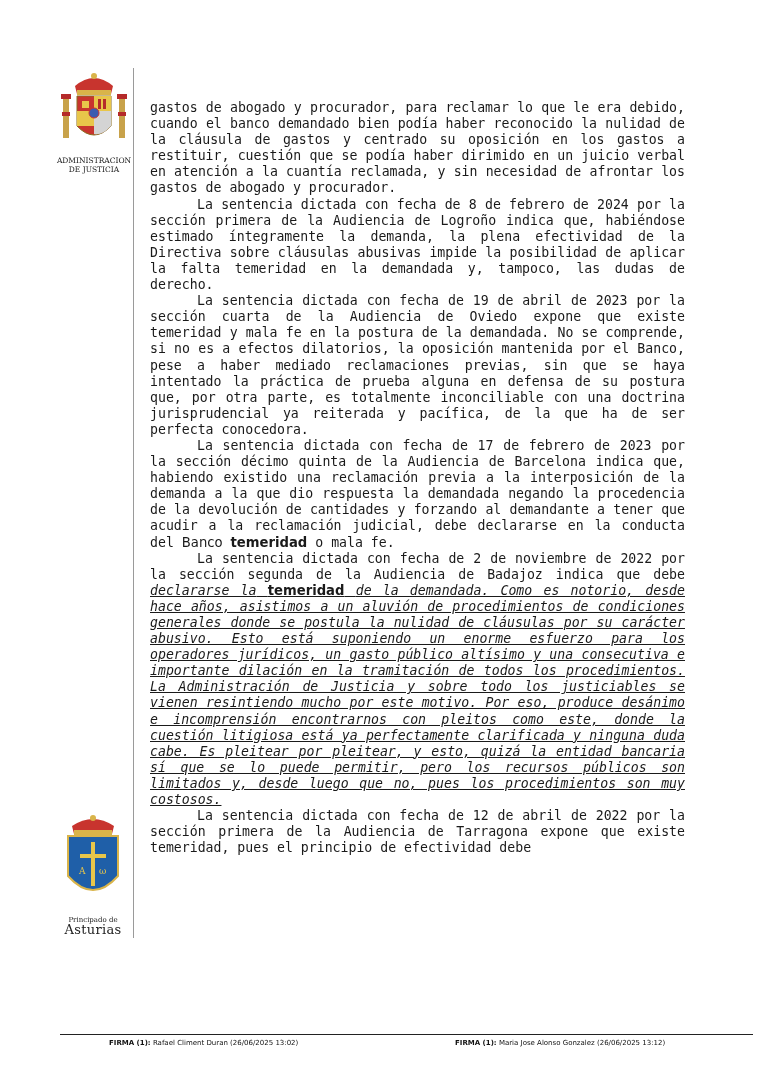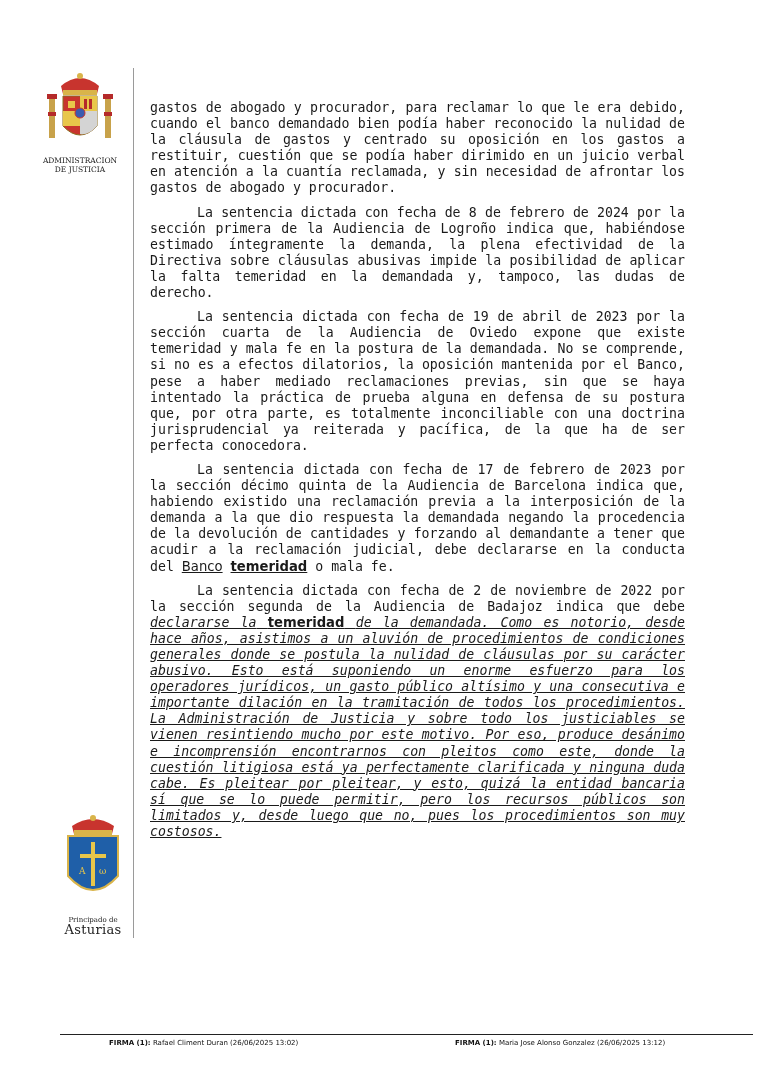--- a/index.html
+++ b/index.html
@@ -1,28 +1,28 @@
 <!DOCTYPE html>
 <html><head>
 <meta charset="utf-8">
 <style>
   html, body { margin: 0; padding: 0; background: #ffffff; }
   body { width: 768px; height: 1086px; position: relative; overflow: hidden; font-family: "DejaVu Sans Mono", monospace; color: #1a1a1a; }
   .rule-v { position: absolute; left: 133px; top: 68px; width: 1px; height: 870px; background: #9a9a9a; }
-  .logo-top { position: absolute; left: 39px; top: 68px; width: 82px; height: 110px; }
+  .logo-top { position: absolute; left: 53px; top: 68px; width: 82px; height: 110px; }
   .logo-bottom { position: absolute; left: 60px; top: 812px; width: 66px; height: 125px; }
   .logo-caption { font-family: "DejaVu Serif", serif; text-align: center; color: #222; }
   .logo-top .logo-caption { font-size: 7.5px; line-height: 9px; margin-top: 2px; }
   .logo-bottom .logo-caption { font-size: 7px; line-height: 9px; margin-top: 8px; }
   .logo-bottom .logo-caption .big { font-size: 13px; letter-spacing: 0.3px; }
   .content { position: absolute; left: 150px; top: 100px; width: 535px; font-size: 13.2px; line-height: 16.1px; }
   .para { text-align: justify; margin: 0; }
-  .para.indent { text-indent: 47px; margin-top: 8px; }
+  .para.indent { text-indent: 47px; }
   .para em { font-style: italic; text-decoration: underline; }
-  .sans { font-family: "DejaVu Sans", sans-serif; font-style: normal; text-decoration: underline; }
+  .sans { font-family: "DejaVu Sans", sans-serif; font-style: normal; }
   .bold { font-weight: bold; }
   .footer-rule { position: absolute; left: 60px; top: 1034px; width: 693px; height: 1px; background: #222; }
   .footer { position: absolute; top: 1039px; font-family: "DejaVu Sans", sans-serif; font-size: 7px; color: #111; padding-left: 43px; }
   .footer b { font-weight: bold; }
   .f1 { left: 66px; } .f2 { left: 412px; }
 </style>
 </head>
 <body>
 
 <div class="rule-v"></div>
@@ -69,17 +69,18 @@
     <div class="big">Asturias</div>
   </div>
 </div>
 
 <div class="content">
   <p class="para">gastos de abogado y procurador, para reclamar lo que le era debido, cuando el banco demandado bien podía haber reconocido la nulidad de la cláusula de gastos y centrado su oposición en los gastos a restituir, cuestión que se podía haber dirimido en un juicio verbal en atención a la cuantía reclamada, y sin necesidad de afrontar los gastos de abogado y procurador.</p>
   <p class="para indent">La sentencia dictada con fecha de 8 de febrero de 2024 por la sección primera de la Audiencia de Logroño  indica que, habiéndose estimado íntegramente la demanda, la plena efectividad de la Directiva sobre cláusulas abusivas impide la posibilidad de aplicar la falta temeridad en la demandada y, tampoco, las dudas de derecho.</p>
   <p class="para indent">La sentencia dictada con fecha de 19 de abril de 2023 por la sección cuarta de la Audiencia de Oviedo expone que existe temeridad y mala fe en la postura de la demandada. No se comprende, si no es a efectos dilatorios, la oposición mantenida por el Banco, pese a haber mediado reclamaciones previas, sin que se haya intentado la práctica de prueba alguna en defensa de su postura que, por otra parte, es totalmente inconciliable con una doctrina jurisprudencial ya reiterada y pacífica, de la que ha de ser perfecta conocedora.</p>
   <p class="para indent"><span>La sentencia dictada con fecha de 17 de  febrero de 2023 por la sección décimo quinta de la Audiencia de Barcelona indica que, habiendo existido una reclamación previa a la interposición de la demanda a la que dio respuesta la demandada negando la procedencia de la devolución de cantidades y forzando al demandante a tener que acudir a la reclamación judicial, debe declararse en la conducta del</span> <span class="sans">Banco</span> <span class="sans bold">temeridad</span> <span>o mala fe.</span></p>
   <p class="para indent"><span>La sentencia dictada con fecha de 2 de noviembre de 2022 por la sección segunda de la Audiencia de Badajoz indica que debe</span> <em><span>declararse la</span> <span class="sans bold">temeridad</span> <span>de la demandada. Como es notorio, desde hace años, asistimos a un aluvión de procedimientos de condiciones generales donde se postula la nulidad de cláusulas por su carácter abusivo. Esto está suponiendo un enorme esfuerzo para los operadores jurídicos, un gasto público altísimo y una consecutiva e importante dilación en la tramitación de todos los procedimientos. La Administración de Justicia y sobre todo los justiciables se vienen resintiendo mucho por este motivo. Por eso, produce desánimo e incomprensión encontrarnos con pleitos como este, donde la cuestión litigiosa está ya perfectamente clarificada y ninguna duda cabe. Es pleitear por pleitear, y esto, quizá la entidad bancaria sí que se lo puede permitir, pero los recursos públicos son limitados y, desde luego que no, pues los procedimientos son muy costosos.</span></em></p>
+  <p class="para indent">La sentencia dictada con fecha de 12 de abril de 2022 por la sección primera de la Audiencia de Tarragona expone que existe temeridad, pues el principio de efectividad debe</p>
 </div>
 
 <div class="footer-rule"></div>
 <div class="footer f1"><b>FIRMA (1):</b> <span>Rafael Climent Duran (26/06/2025 13:02)</span></div>
 <div class="footer f2"><b>FIRMA (1):</b> <span>Maria Jose Alonso Gonzalez (26/06/2025 13:12)</span></div>
 
 </body></html>

